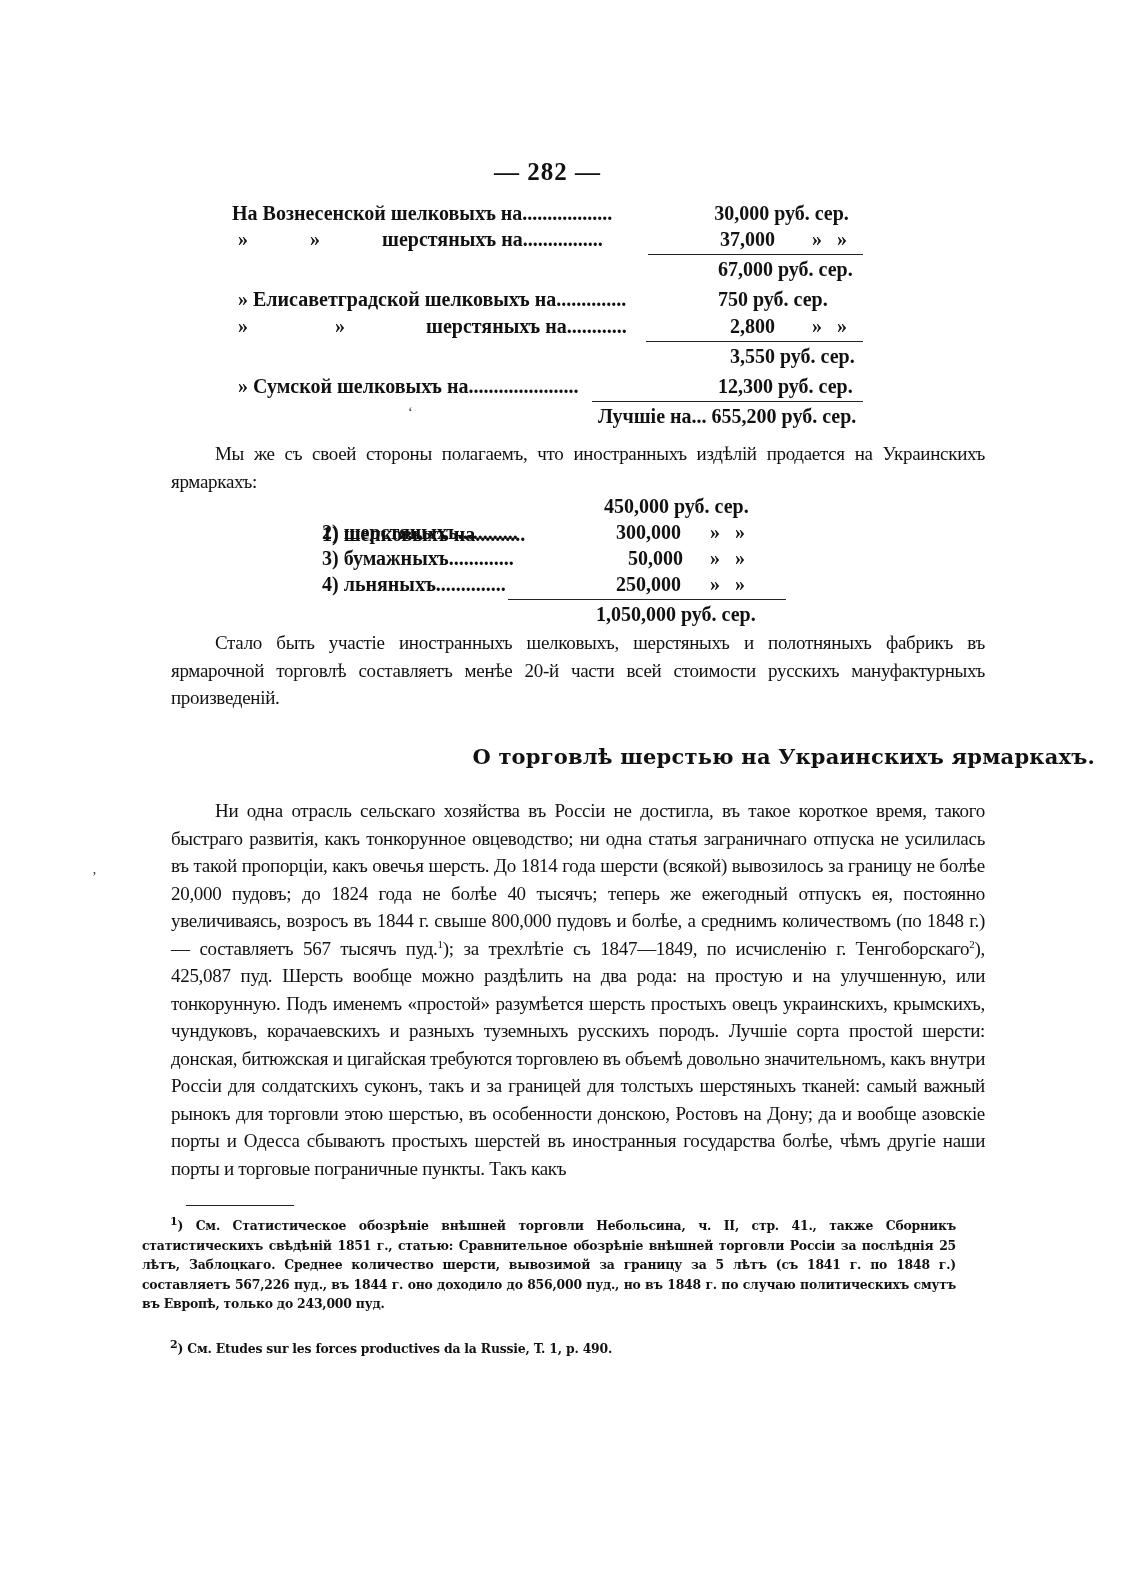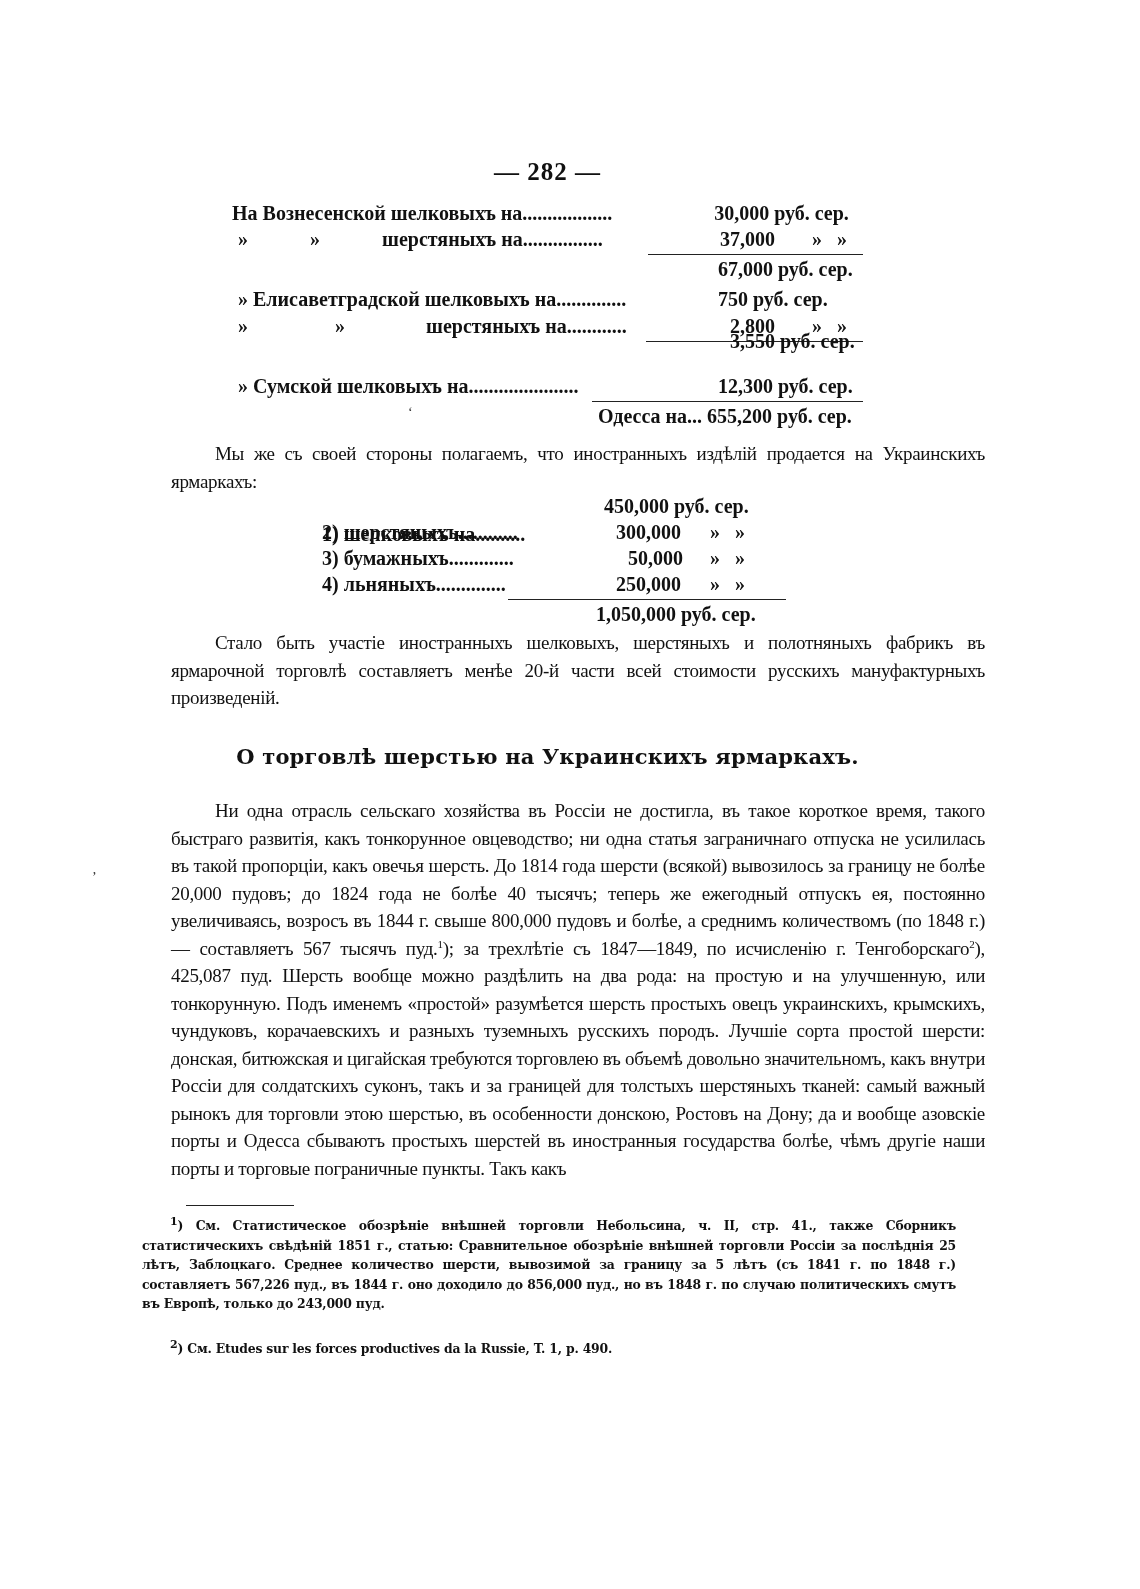--- a/index.html
+++ b/index.html
@@ -7,21 +7,21 @@
       font-family: "Liberation Serif", "DejaVu Serif", serif; color: #111; }
     .page { position: absolute; left: 0; top: 0; width: 1140px; height: 1589px; }
     .pagenum { position: absolute; top: 158px; left: 0; width: 1095px; text-align: center;
       font-size: 25px; font-weight: bold; letter-spacing: 1px; }
     .row { position: absolute; font-size: 20px; font-weight: bold; white-space: nowrap;
       line-height: 26px; }
     .amt { position: absolute; text-align: center; white-space: nowrap; }
     .rule { position: absolute; height: 0; border-top: 1.6px solid #222; }
     .para { position: absolute; left: 186px; width: 770px; font-size: 19px; font-weight: normal;
       line-height: 27.5px; text-align: justify; letter-spacing: -0.3px; margin-left: 29px; }
-    .heading { position: absolute; top: 744px; left: 0; width: 1095px; text-align: center;
+    .heading { position: absolute; top: 744px; left: 0; width: 1095px; text-align: right;
       font-family: "DejaVu Serif", serif; font-size: 21px; font-weight: 900; letter-spacing: 0.2px; }
     .footrule { position: absolute; left: 186px; top: 1205px; width: 108px; border-top: 1.8px solid #222; }
     .foot { position: absolute; left: 186px; width: 770px; font-family: "DejaVu Serif", serif;
       font-size: 12.4px; font-weight: bold; line-height: 19.5px; text-align: justify; letter-spacing: -0.2px; }
     sup { font-size: 11px; line-height: 0; }
     .mark { position: absolute; font-size: 14px; color: #333; }
   </style>
 </head>
 <body>
 
@@ -73,35 +73,35 @@
     </div>
     <div class="row" style="top:313px;left:426px;">
       <span>шерстяныхъ на</span><span>............</span>
     </div>
     <div class="row" style="top:313px;left:730px;">
       <span>2,800</span>
     </div>
     <div class="row" style="top:313px;left:812px;white-space:pre;">»   »</div>
 
     <div class="rule" style="top:341px;left:646px;width:217px;"></div>
-    <div class="row" style="top:328px;left:730px;">
+    <div class="row" style="top:343px;left:730px;">
       <span>3,550</span> <span>руб. сер.</span>
     </div>
 
     <div class="row" style="top:373px;left:238px;">
       <span>» Сумской</span>
       <span>шелковыхъ на</span><span>......................</span>
     </div>
     <div class="row" style="top:373px;left:718px;">
       <span>12,300</span> <span>руб. сер.</span>
     </div>
 
     <div class="rule" style="top:401px;left:592px;width:271px;"></div>
     <div class="row" style="top:403px;left:598px;">
-      <span>Одесса на...</span>
+      <span>Лучшіе на...</span>
       <span>655,200</span> <span>руб. сер.</span>
     </div>
   </div>
 
   <span class="mark" style="top:405px;left:408px;">‘</span>
 
   <div class="para" style="top: 440px; text-indent: 44px; left: 142px; width: 814px;">
     <span style="display:inline-block;width:0;"></span><span>Мы же съ своей стороны полагаемъ, что иностранныхъ издѣлій продается на Украинскихъ ярмаркахъ:</span>
   </div>
 

